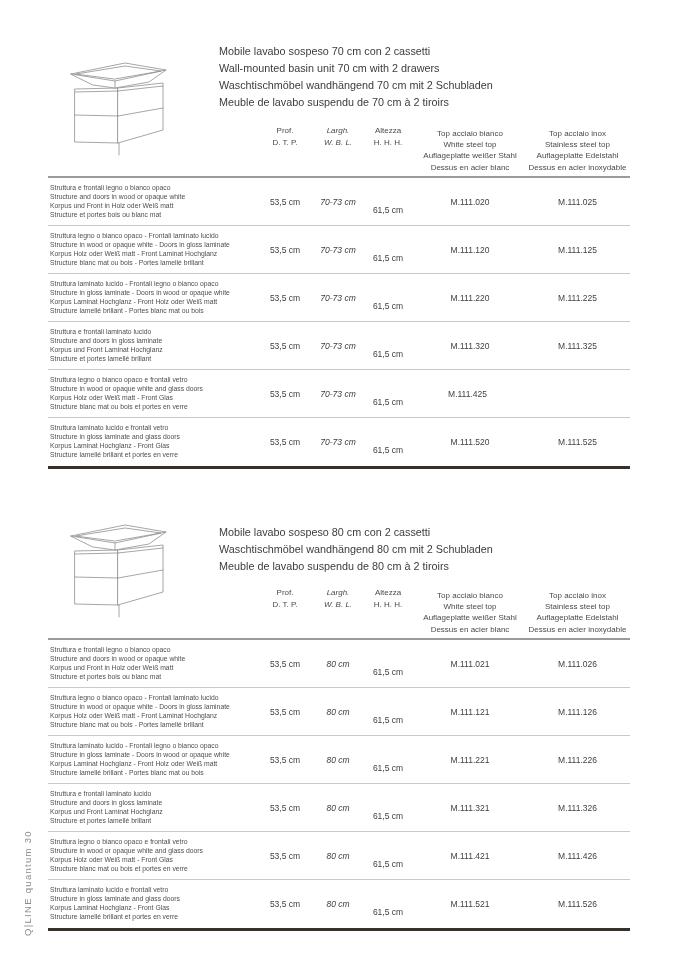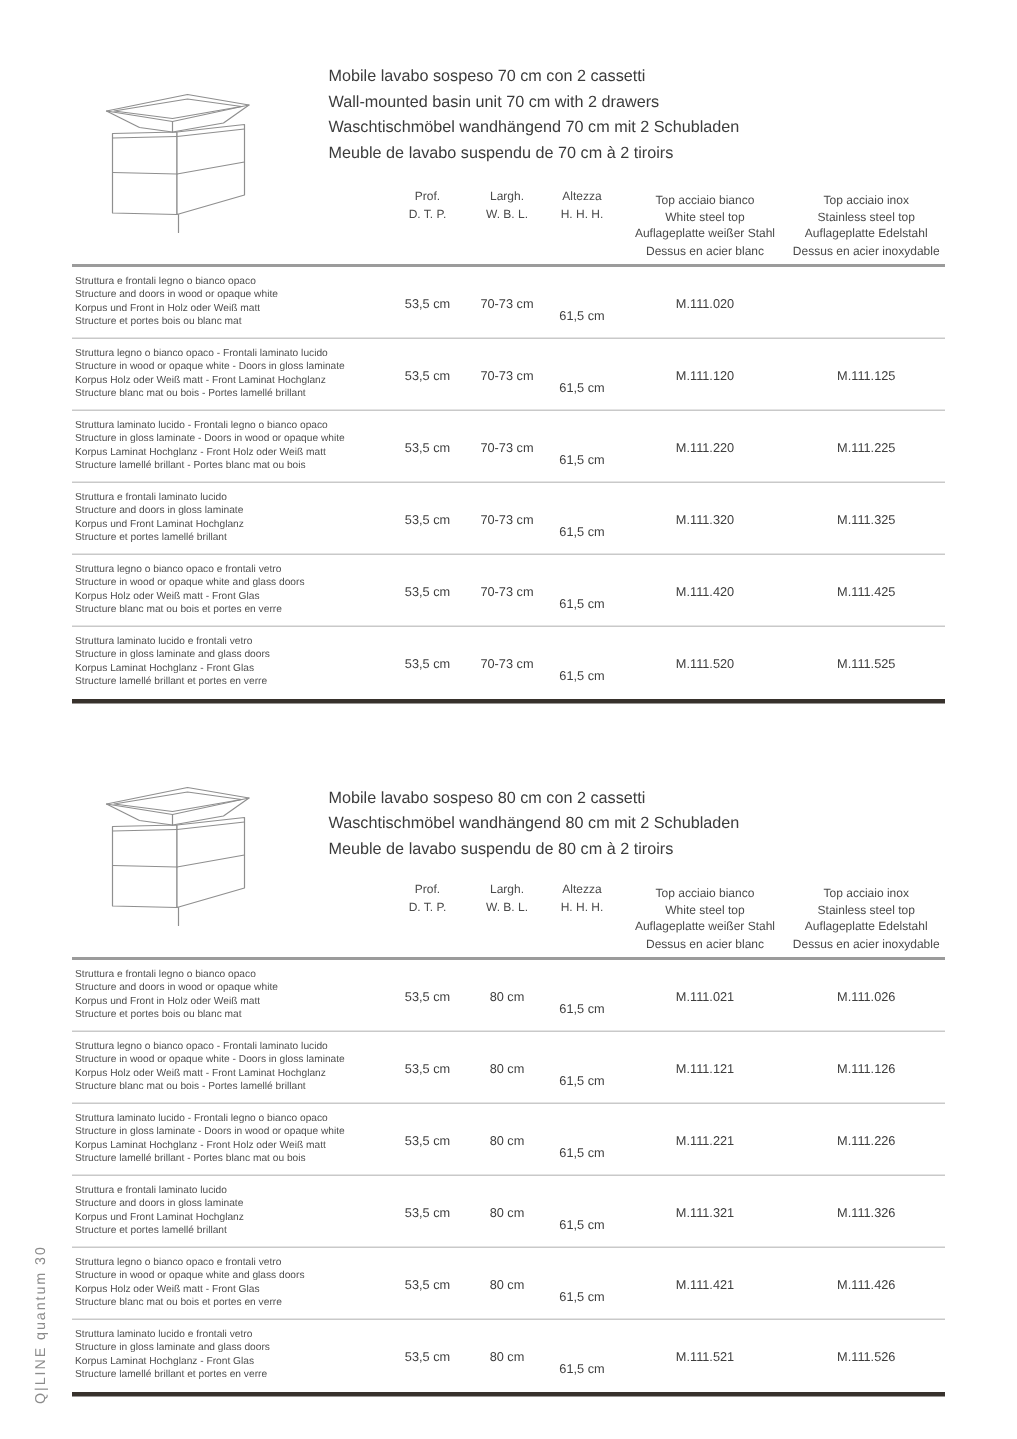--- a/index.html
+++ b/index.html
@@ -10,21 +10,21 @@
   .illu{position:absolute;left:54px;top:57px;width:150px;height:122px;}
   .titles{position:absolute;left:208px;top:43px;font-size:10.8px;line-height:17px;color:#3c3c3c;margin-left:11px;}
   .s2 .titles{top:62px;}
   .twrap{position:absolute;left:48px;top:120px;width:582px;border-bottom:3px solid #37312c;}
   .thead{display:flex;align-items:flex-end;height:56px;border-bottom:2px solid #9b9b9b;color:#4a4a4a;}
   .hcell{font-size:8px;line-height:11.3px;text-align:center;box-sizing:border-box;}
   .hcell.short{padding-bottom:28px;}
   .hcell.tall{padding-bottom:3px;}
   .c-desc{width:207px;}
   .c-prof{width:60px;}
-  .c-largh{width:46px;}
+  .c-largh{width:46px;font-style:italic;}
   .c-alt{width:54px;margin-top:16px;}
   .c-white{width:110px;}
   .c-inox{width:105px;}
   .row{display:flex;height:48px;border-bottom:1px solid #c9c9c9;box-sizing:border-box;}
   .row:last-child{border-bottom:none;}
   .row .desc{width:207px;padding:5px 6px 0 2px;box-sizing:border-box;font-size:6.8px;line-height:9px;color:#4f4f4f;}
   .row .val{display:flex;align-items:center;justify-content:center;font-size:8.5px;color:#3e3e3e;box-sizing:border-box;}
   .vlabel{position:absolute;left:22px;top:936px;transform:rotate(-90deg);transform-origin:0 0;font-size:9.5px;letter-spacing:1.3px;color:#8b8b8b;white-space:nowrap;}
 </style>
 </head>
@@ -89,20 +89,21 @@
         <div class="desc">
           <div>Struttura e frontali legno o bianco opaco</div>
           <div>Structure and doors in wood or opaque white</div>
           <div>Korpus und Front in Holz oder Weiß matt</div>
           <div>Structure et portes bois ou blanc mat</div>
         </div>
         <div class="val c-prof">53,5 cm</div>
         <div class="val c-largh">70-73 cm</div>
         <div class="val c-alt">61,5 cm</div>
         <div class="val c-white">M.111.020</div>
+        <div class="val c-inox">M.111.025</div>
       </div>
       <div class="row">
         <div class="desc">
           <div>Struttura legno o bianco opaco - Frontali laminato lucido</div>
           <div>Structure in wood or opaque white - Doors in gloss laminate</div>
           <div>Korpus Holz oder Weiß matt - Front Laminat Hochglanz</div>
           <div>Structure blanc mat ou bois - Portes lamellé brillant</div>
         </div>
         <div class="val c-prof">53,5 cm</div>
         <div class="val c-largh">70-73 cm</div>
@@ -139,21 +140,20 @@
       <div class="row">
         <div class="desc">
           <div>Struttura legno o bianco opaco e frontali vetro</div>
           <div>Structure in wood or opaque white and glass doors</div>
           <div>Korpus Holz oder Weiß matt - Front Glas</div>
           <div>Structure blanc mat ou bois et portes en verre</div>
         </div>
         <div class="val c-prof">53,5 cm</div>
         <div class="val c-largh">70-73 cm</div>
         <div class="val c-alt">61,5 cm</div>
-        <div class="val c-white">M.111.420</div>
         <div class="val c-inox">M.111.425</div>
       </div>
       <div class="row">
         <div class="desc">
           <div>Struttura laminato lucido e frontali vetro</div>
           <div>Structure in gloss laminate and glass doors</div>
           <div>Korpus Laminat Hochglanz - Front Glas</div>
           <div>Structure lamellé brillant et portes en verre</div>
         </div>
         <div class="val c-prof">53,5 cm</div>

